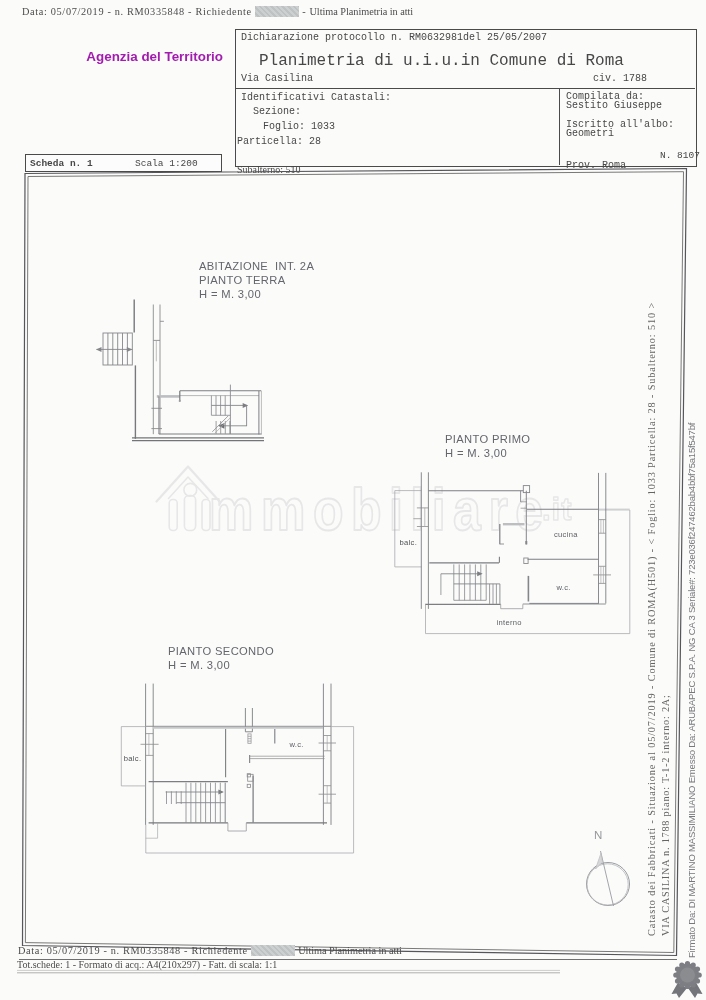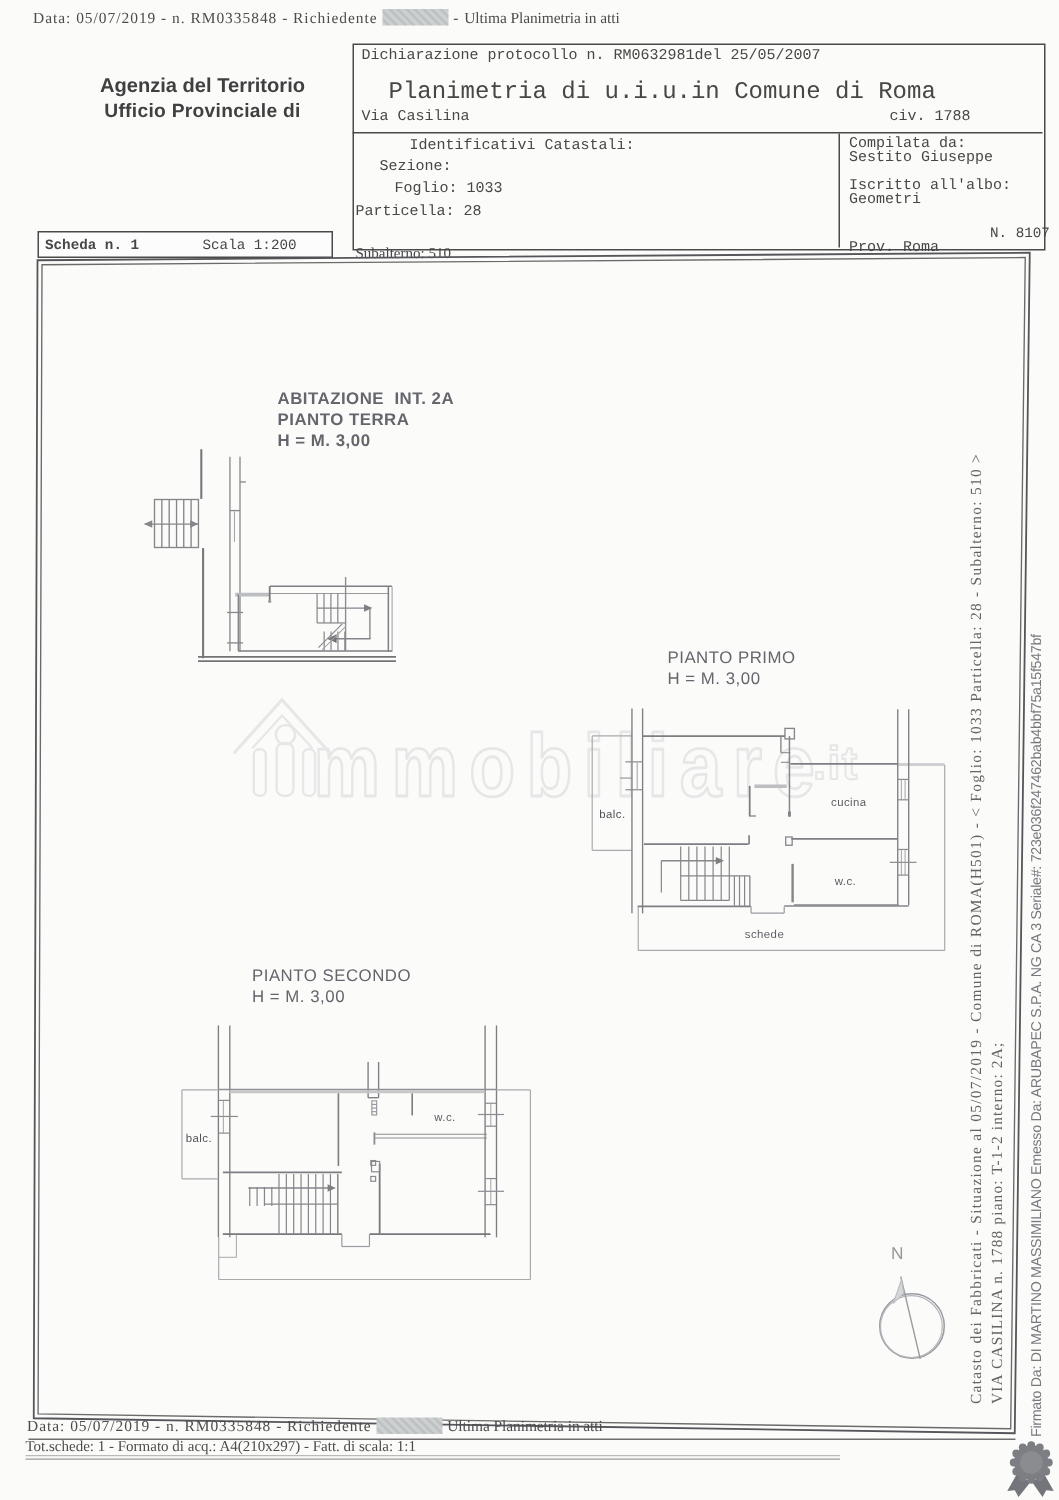--- a/index.html
+++ b/index.html
@@ -6,40 +6,39 @@
   .abs{position:absolute;}
   .mono{font-family:"Liberation Mono",monospace;color:#474747;}
   .serif{font-family:"Liberation Serif",serif;color:#4c4c4c;}
   .planlbl{font-family:"Liberation Sans",sans-serif;color:#64666c;font-size:11.2px;letter-spacing:0.35px;line-height:14px;}
   .roomlbl{font-family:"Liberation Sans",sans-serif;color:#5c5e63;font-size:7.6px;letter-spacing:0.3px;}
 </style></head>
 <body>
 
 <div class="abs serif" style="left:22px;top:6px;font-size:10.3px;letter-spacing:0.65px;">Data: 05/07/2019 -  n. RM0335848 - Richiedente <span style="display:inline-block;width:44px;height:11px;background:repeating-linear-gradient(45deg,#cdd0d1 0 2px,#bfc2c3 2px 4px);vertical-align:-2px;"></span> - <span style="letter-spacing:-0.05px;">Ultima Planimetria in atti</span></div>
 
-<div class="abs" style="left:29px;top:49px;width:212px;text-align:center;color:#404040;font-weight:bold;">
+<div class="abs" style="left:11px;top:49px;width:212px;text-align:right;color:#a21caf;font-weight:bold;">
   <div style="font-size:13.4px;letter-spacing:0px;">Agenzia del Territorio</div>
-  <div style="font-size:12.8px;letter-spacing:0.2px;margin-top:2px;">Ufficio Provinciale di</div>
 </div>
 
 <div class="abs" style="left:235px;top:29px;width:460px;height:136px;border:1px solid #4a4a4a;"></div>
 
 <div class="abs" style="left:235px;top:88px;width:460px;height:1px;background:#4a4a4a;"></div>
 
 <div class="abs" style="left:559px;top:89px;width:1px;height:76px;background:#4a4a4a;"></div>
 
 <div class="abs mono" style="left:241px;top:31.5px;font-size:10px;">Dichiarazione protocollo n. RM0632981del 25/05/2007</div>
 
 <div class="abs mono" style="left:241px;top:51.5px;font-size:16px;margin-left:18px;">Planimetria di u.i.u.in Comune di Roma</div>
 
 <div class="abs mono" style="left:241px;top:72.5px;font-size:10px;">Via Casilina</div>
 
 <div class="abs mono" style="left:593px;top:72.5px;font-size:10px;">civ. 1788</div>
 
-<div class="abs mono" style="left:241px;top:91.5px;font-size:10px;margin-left:32px;">Identificativi Catastali:</div>
+<div class="abs mono" style="left:241px;top:91.5px;font-size:10px;">Identificativi Catastali:</div>
 
 <div class="abs mono" style="left:253px;top:106px;font-size:10px;">Sezione:</div>
 
 <div class="abs mono" style="left:263px;top:120.5px;font-size:10px;">Foglio: 1033</div>
 
 <div class="abs mono" style="left:237px;top:136px;font-size:10px;">Particella: 28</div>
 
 <div class="abs mono" style="left:237px;top:164px;font-size:10px;font-family:Liberation Serif, serif;">Subalterno: 510</div>
 
 <div class="abs mono" style="left:566px;top:91.5px;font-size:10px;line-height:9px;">Compilata da:<br>Sestito Giuseppe</div>
@@ -458,31 +457,31 @@
         <circle cx="681.8" cy="985" r="2.6"></circle>
         <circle cx="677.5" cy="981" r="2.6"></circle>
         <circle cx="675.8" cy="975" r="2.6"></circle>
         <circle cx="677.5" cy="969" r="2.6"></circle>
         <circle cx="681.8" cy="965" r="2.6"></circle>
  </g>
  <circle cx="687.5" cy="975" r="7.5" fill="#8b8c90"></circle>
 </g>
 </svg>
 
-<div class="abs planlbl" style="left:185px;top:259px;font-weight:bold;">ABITAZIONE&nbsp; INT. 2A<br>PIANTO TERRA<br>H = M. 3,00</div>
+<div class="abs planlbl" style="left:199px;top:259px;">ABITAZIONE&nbsp; INT. 2A<br>PIANTO TERRA<br>H = M. 3,00</div>
 
 <div class="abs planlbl" style="left:445px;top:431.5px;">PIANTO PRIMO<br>H = M. 3,00</div>
 
 <div class="abs planlbl" style="left:168px;top:643.5px;">PIANTO SECONDO<br>H = M. 3,00</div>
 
 <div class="abs roomlbl" style="left:554px;top:530px;">cucina</div>
 
 <div class="abs roomlbl" style="left:556.5px;top:582.5px;">w.c.</div>
 
-<div class="abs roomlbl" style="left:496.5px;top:618px;">schede</div>
+<div class="abs roomlbl" style="left:496.5px;top:618px;">interno</div>
 
 <div class="abs roomlbl" style="left:399.5px;top:537.5px;color:#4e5055;">balc.</div>
 
 <div class="abs roomlbl" style="left:289.5px;top:739.5px;">w.c.</div>
 
 <div class="abs roomlbl" style="left:123.8px;top:753.5px;color:#4e5055;">balc.</div>
 
 <div class="abs serif" style="left:646px;top:936px;font-size:10.3px;letter-spacing:0.85px;white-space:nowrap;transform:rotate(-90deg);transform-origin:0 0;color:#646464;">Catasto dei Fabbricati - Situazione al 05/07/2019 - Comune di ROMA(H501) - &lt; Foglio: 1033 Particella: 28 - Subalterno: 510 &gt;</div>
 
 <div class="abs serif" style="left:660px;top:936px;font-size:10.3px;letter-spacing:0.75px;white-space:nowrap;transform:rotate(-90deg);transform-origin:0 0;color:#646464;">VIA CASILINA n. 1788 piano: T-1-2 interno: 2A;</div>

